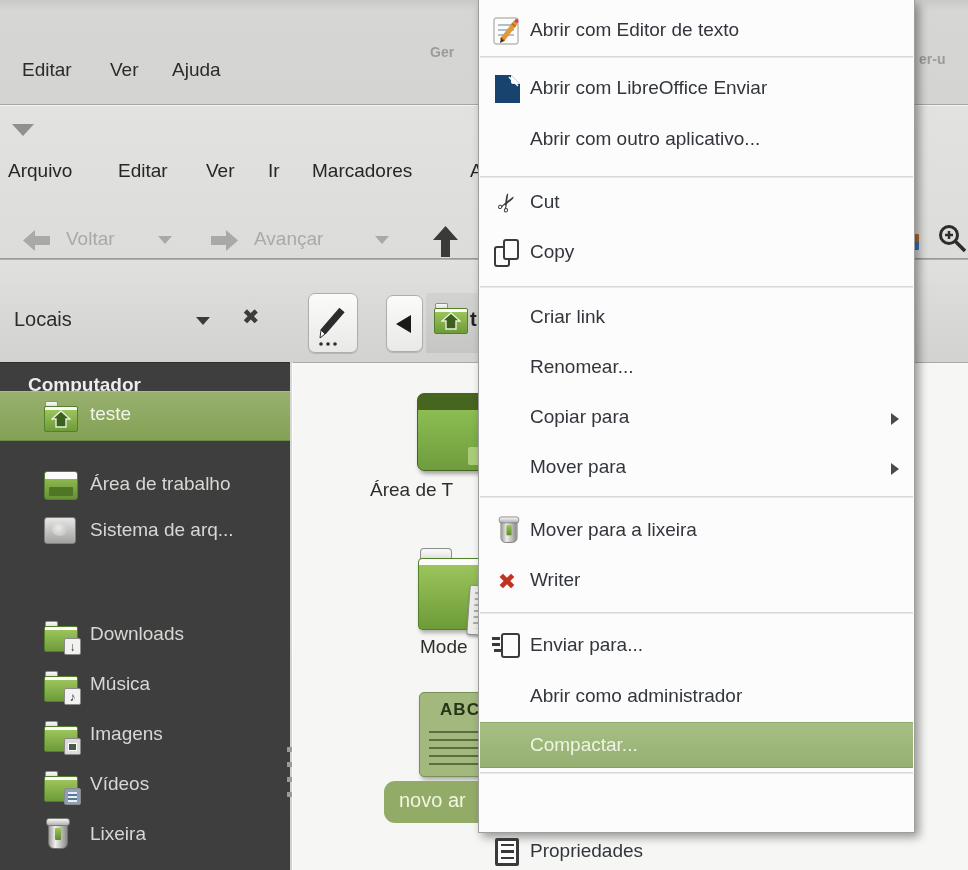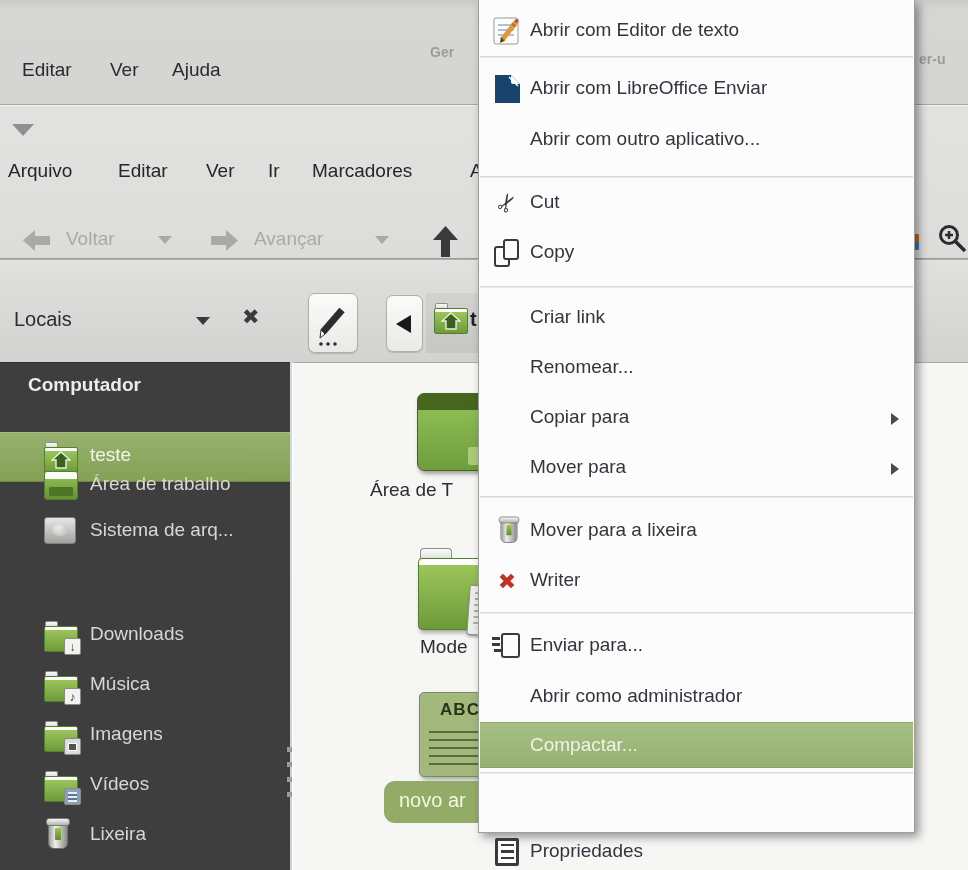--- a/index.html
+++ b/index.html
@@ -262,21 +262,21 @@
     <div class="abc">ABC</div>
     <div class="ruled"></div>
   </div>
   <div class="sel-pill">
     <span>novo ar</span>
   </div>
 
   <div class="sidebar"></div>
   <div class="sb-header">Computador</div>
 
-  <div class="sb-row selected" style="top:432px;padding-left:14px;">
+  <div class="sb-row selected" style="top:391px;padding-left:14px;">
     <div class="sb-icon">
       <div class="folder">
           <div class="tab"></div>
           <div class="body"></div>
         <svg style="position:absolute; left:7px; top:8px;" width="20" height="20" viewBox="0 0 20 20">
           <path d="M10 2 L19 10 H15 V18 H5 V10 H1 Z" fill="#3c611f" stroke="#e8f0dc" stroke-width="1.4"></path>
         </svg>
       </div>
     </div>
     <div class="sb-label">teste</div>

